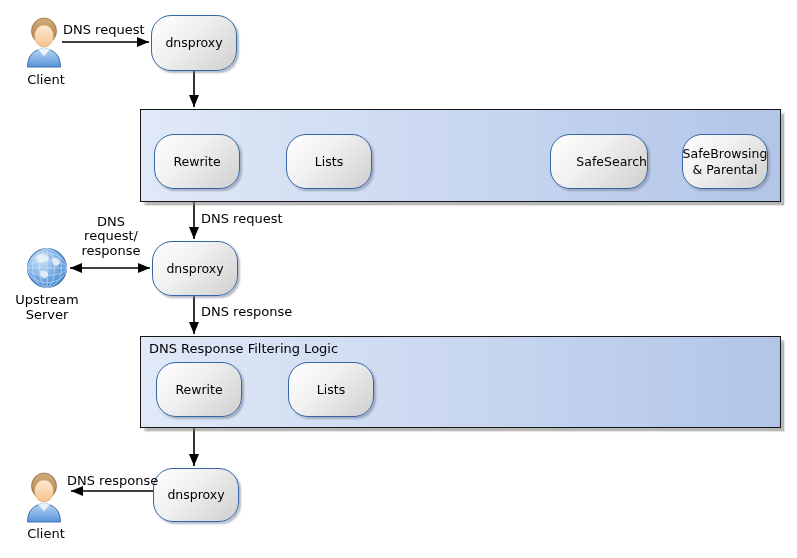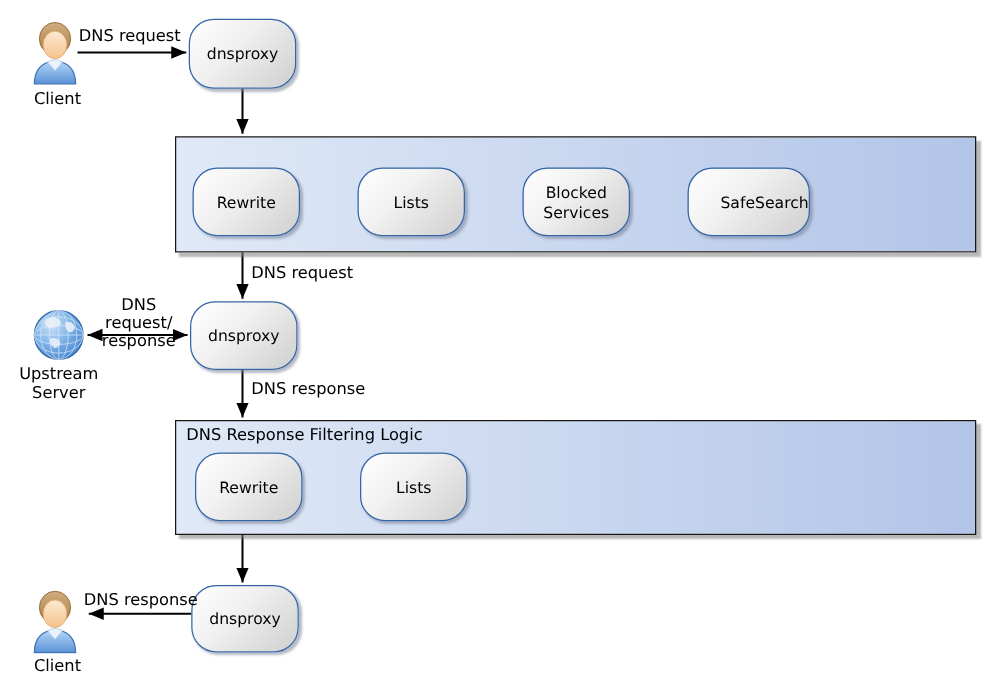--- a/index.html
+++ b/index.html
@@ -103,26 +103,26 @@
     <span>dnsproxy</span>
   </div>
 
   <div class="group" style="left:140px;top:109px;width:641px;height:93px;">
     <div class="node" style="left:13px;top:24px;width:86px;height:55px;">
       <span>Rewrite</span>
     </div>
     <div class="node" style="left:145px;top:24px;width:86px;height:55px;">
       <span>Lists</span>
     </div>
-    <div class="node" style="left:277px;top:24px;width:86px;height:55px;">
-      <span>Blocked
-Services</span>
-    </div>
     <div class="node" style="left:409px;top:24px;width:98px;height:55px;justify-content:flex-end;">
       <span>SafeSearch</span>
+    </div>
+    <div class="node" style="left:541px;top:24px;width:86px;height:55px;">
+      <span>SafeBrowsing
+&amp; Parental</span>
     </div>
   </div>
 
   <div class="edge-label" style="left:201px;top:212px;">DNS request</div>
 
   <svg class="actor" style="left:26px;top:247px;" width="42" height="42" viewBox="0 0 42 42">
     <defs>
       <radialGradient id="globeG" cx="0.35" cy="0.3" r="0.85">
         <stop offset="0" stop-color="#cfe3f8"></stop>
         <stop offset="0.45" stop-color="#7fb3e8"></stop>
@@ -140,21 +140,21 @@
     </g>
     <g fill="#edf3f9" opacity="0.85" stroke="none">
       <path d="M10,10 Q14,5.5 19,7.5 Q24,9 22,13 Q18,16 13,15 Q9,13 10,10 Z"></path>
       <path d="M26,11 Q31,9 33.5,13.5 Q34.5,18 30,19 Q26,17.5 26,11 Z"></path>
       <path d="M14,24 Q19,22 22,26 Q23,30 18,31.5 Q13,29 14,24 Z"></path>
     </g>
   </svg>
   <div class="actor-label" style="left:4px;top:292px;width:86px;">Upstream
 Server</div>
 
-  <div class="edge-label center" style="left:76px;top:215px;width:70px;margin-top:23px;">DNS
+  <div class="edge-label center" style="left:76px;top:215px;width:70px;">DNS
 request/
 response</div>
 
   <div class="node" style="left:152px;top:241px;width:86px;height:55px;">
     <span>dnsproxy</span>
   </div>
 
   <div class="edge-label" style="left:201px;top:305px;">DNS response</div>
 
   <div class="group" style="left:140px;top:336px;width:641px;height:92px;">

